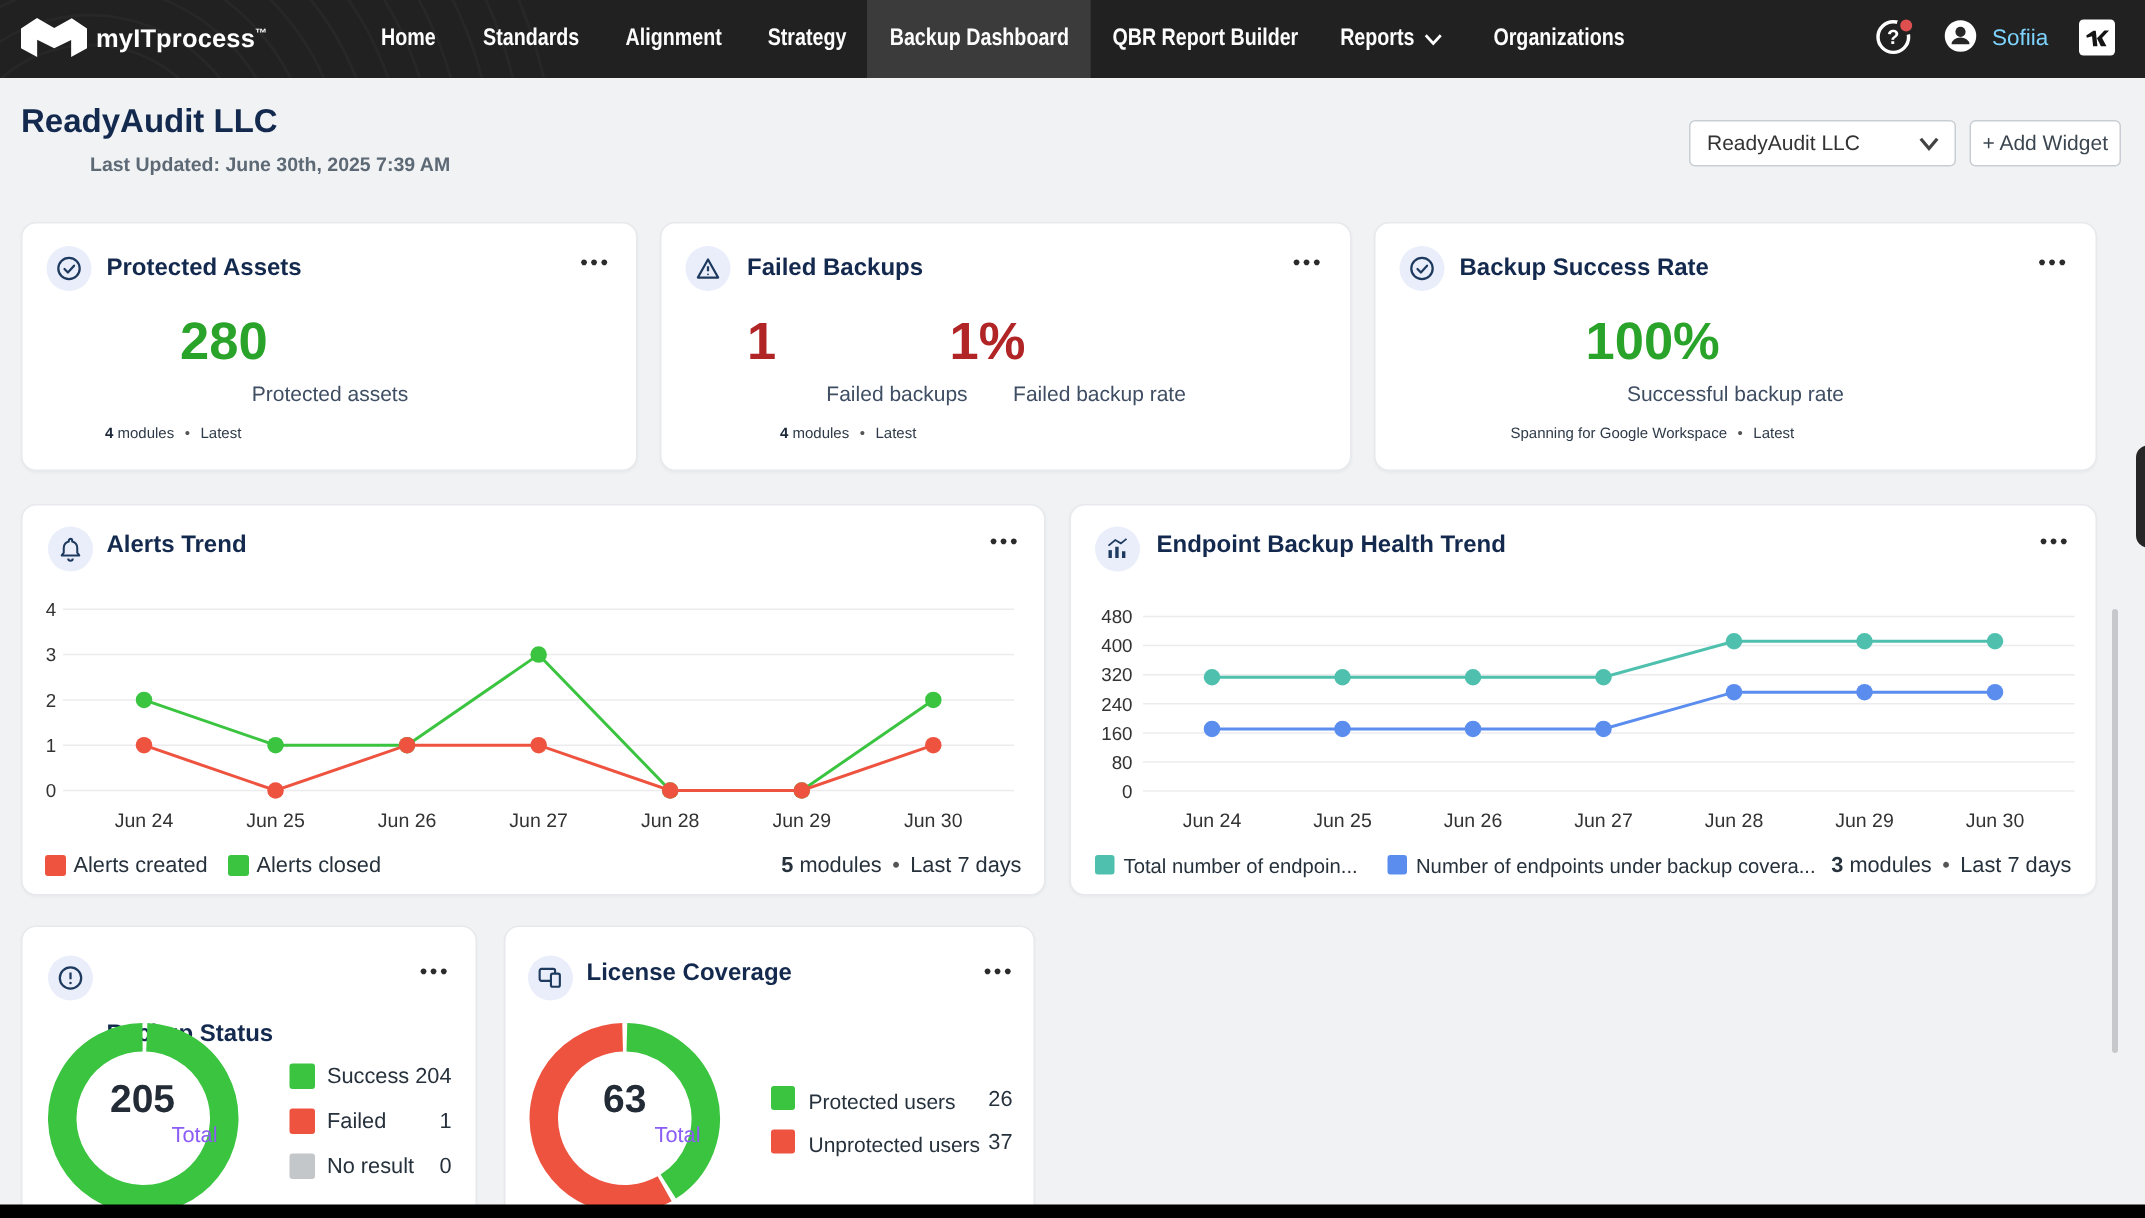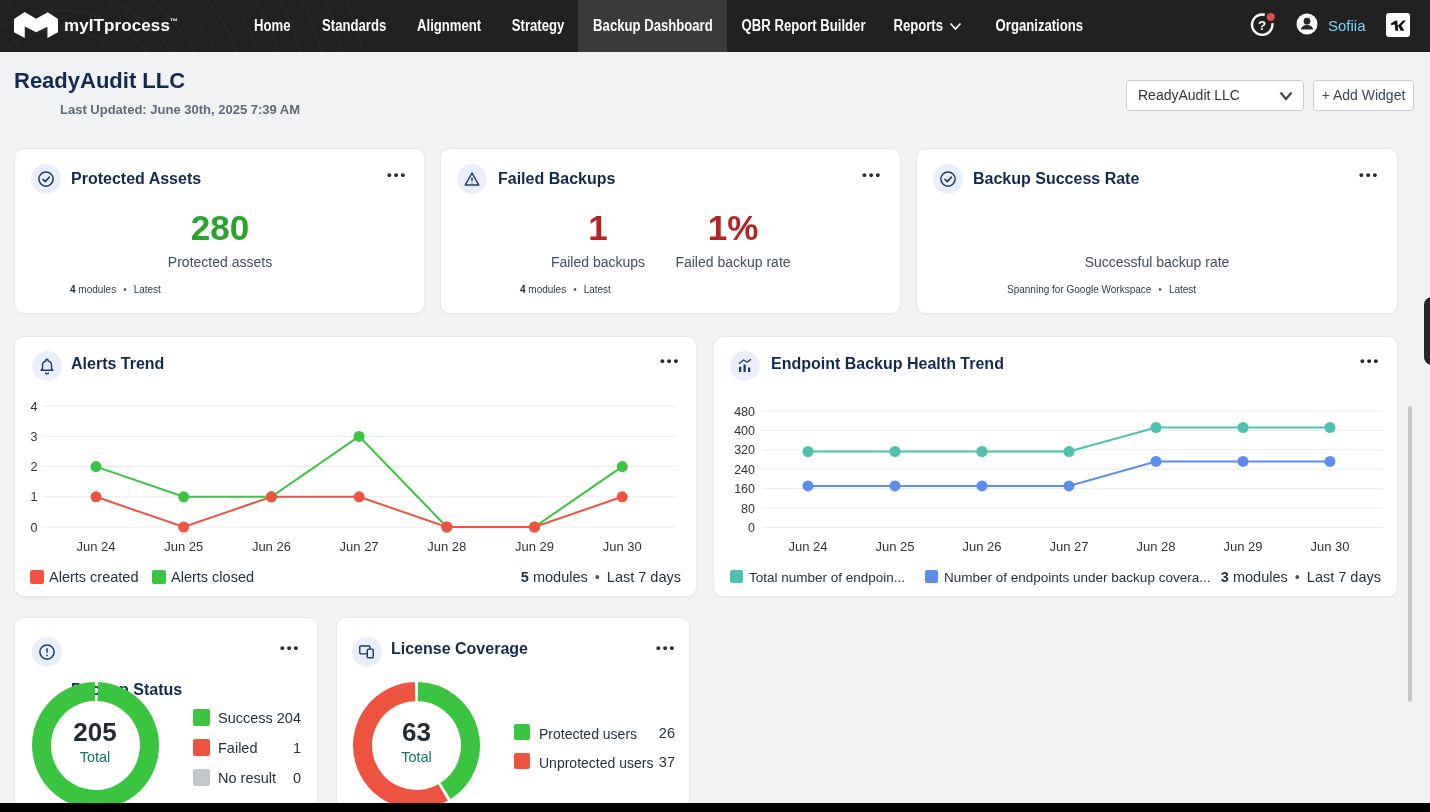--- a/index.html
+++ b/index.html
@@ -23,34 +23,34 @@
 #sub { position:absolute; left:14px; top:102px; font-size:13px; font-weight:bold; color:#5d6a76;margin-left:46px; }
 #seldrop { position:absolute; left:1126px; top:80px; width:178px; height:31px; background:#fff; border:1px solid #c9ced4; border-radius:4px; font-size:14px; color:#333; line-height:29px; padding-left:11px; }
 #addw { position:absolute; left:1313px; top:80px; width:101px; height:31px; background:#fff; border:1px solid #c9ced4; border-radius:4px; font-size:14px; color:#3c4650; line-height:29px; text-align:center; }
 
 
 .card { position:absolute; background:#fff; border:1px solid #e7e9ec; border-radius:10px; box-shadow:0 1px 2px rgba(0,0,0,0.04); }
 .iconcirc { position:absolute; width:30px; height:30px; border-radius:50%; background:#e9eefa; }
 .ctitle { position:absolute; font-size:16px; font-weight:bold; color:#14294e; }
 .dots { position:absolute; font-size:13.5px; font-weight:bold; color:#2b2b2b; letter-spacing:2px; }
 
-.bignum { position:absolute; font-size:35px; font-weight:bold; text-align:center; line-height:35px; }
+.bignum { position:absolute; font-size:35px; font-weight:bold; line-height:35px; }
 .green { color:#2aa32a; }
 .red { color:#b12526; }
 .sublabel { position:absolute; font-size:14px; color:#3f4e63; text-align:center; }
 .cfoot { position:absolute; font-size:10px; color:#2e3a48; text-align:left; }
 .cfoot b { color:#1d2939; }
 .dotsep { color:#555; padding:0 7px; }
 .legsq { position:absolute; width:13px; height:13px; border-radius:2px; }
 .legtxt { position:absolute; font-size:14.5px; color:#26313c; white-space:nowrap; }
 .legright { position:absolute; font-size:14.5px; color:#26313c; text-align:right; }
 
 
 .donutbig { position:absolute; font-size:26px; font-weight:bold; color:#222b36; text-align:center; line-height:26px; }
-.donuttotal { position:absolute; font-size:14.5px; color:#0f766e; text-align:center; }
+.donuttotal { position:absolute; font-size:14.5px; color:#8b5cf6; text-align:right; }
 
 
 #botbar { position:absolute; left:0; top:803px; width:1430px; height:9px; background:#000; }
 #thumbdark { position:absolute; left:1424px; top:297px; width:10px; height:68px; background:#262626; border-radius:8px 0 0 8px; }
 #thumbgray { position:absolute; left:1408px; top:406px; width:4px; height:296px; background:#c6c8cb; border-radius:2px; }
 </style>
 </head>
 <body>
 <div id="page">
 
@@ -148,20 +148,21 @@
   <div class="cfoot" style="left:520px; top:284px; width:300px;"><b>4</b> modules<span class="dotsep">•</span>Latest</div>
 
   <div class="card" style="left:916px; top:148px; width:482px; height:166px;"></div>
   <div class="iconcirc" style="left:933px; top:164px;"></div>
   <svg style="position:absolute; left:939px; top:170px;" width="18" height="18" viewBox="0 0 24 24">
       <circle cx="12" cy="12" r="9.5" fill="none" stroke="#1e3a5f" stroke-width="2"></circle>
       <path d="M8 12.5 L11 15.5 L16.5 9.5" fill="none" stroke="#1e3a5f" stroke-width="2" stroke-linecap="round" stroke-linejoin="round"></path>
     </svg>
   <div class="ctitle" style="left:973px; top:170px;">Backup Success Rate</div>
   <div class="dots" style="left:1359px; top:167px;">•••</div>
+  <div class="bignum green" style="left:1057px; top:210px; width:200px;">100%</div>
   <div class="sublabel" style="left:1057px; top:254px; width:200px;">Successful backup rate</div>
   <div class="cfoot" style="left:1007px; top:284px; width:300px;">Spanning for Google Workspace<span class="dotsep">•</span>Latest</div>
 
   <div class="card" style="left:14px; top:336px; width:683px; height:261px;"></div>
   <div class="iconcirc" style="left:32px; top:351px;"></div>
   <svg style="position:absolute; left:38px; top:357px;" width="18" height="18" viewBox="0 0 24 24">
       <path d="M12 3 a1.5 1.5 0 0 1 1.5 1.5 v0.8 a6 6 0 0 1 4.5 5.8 v4.2 l1.8 2.4 H4.2 L6 15.3 v-4.2 a6 6 0 0 1 4.5 -5.8 v-0.8 A1.5 1.5 0 0 1 12 3 z" fill="none" stroke="#1e3a5f" stroke-width="1.8" stroke-linejoin="round"></path>
       <path d="M10 20.5 a2 2 0 0 0 4 0" fill="none" stroke="#1e3a5f" stroke-width="1.8"></path>
     </svg>
   <div class="ctitle" style="left:71px; top:355px;">Alerts Trend</div>

